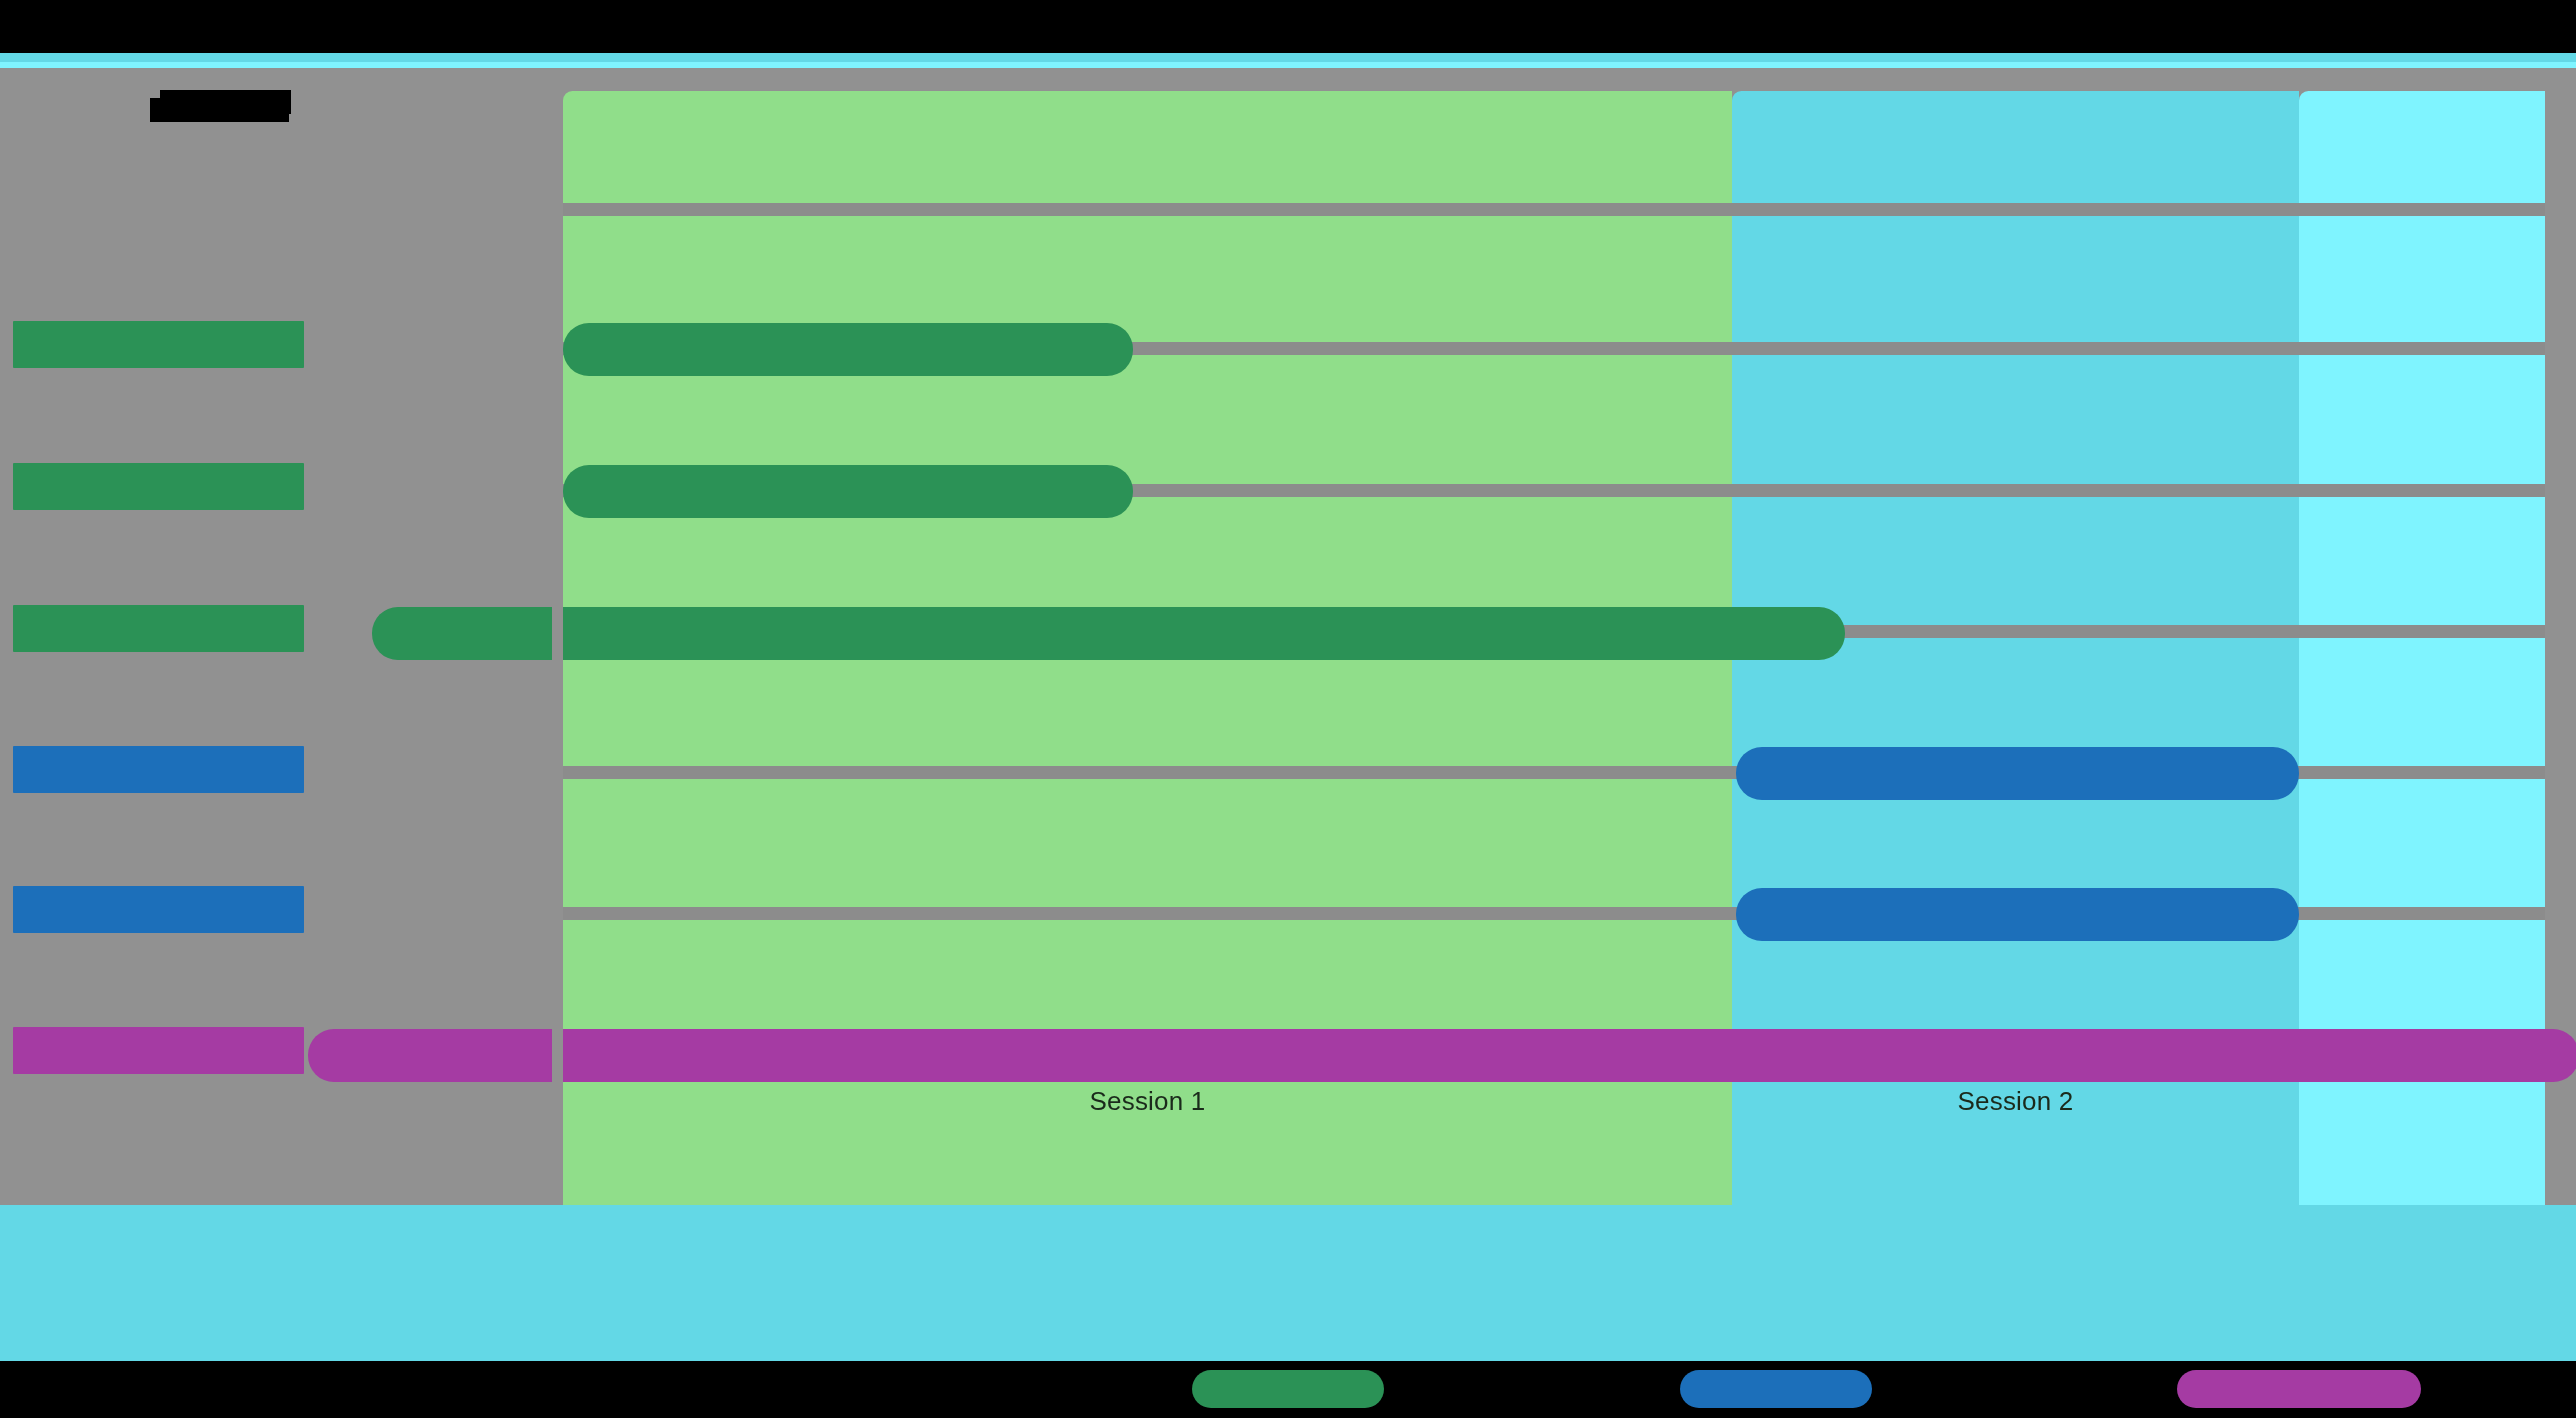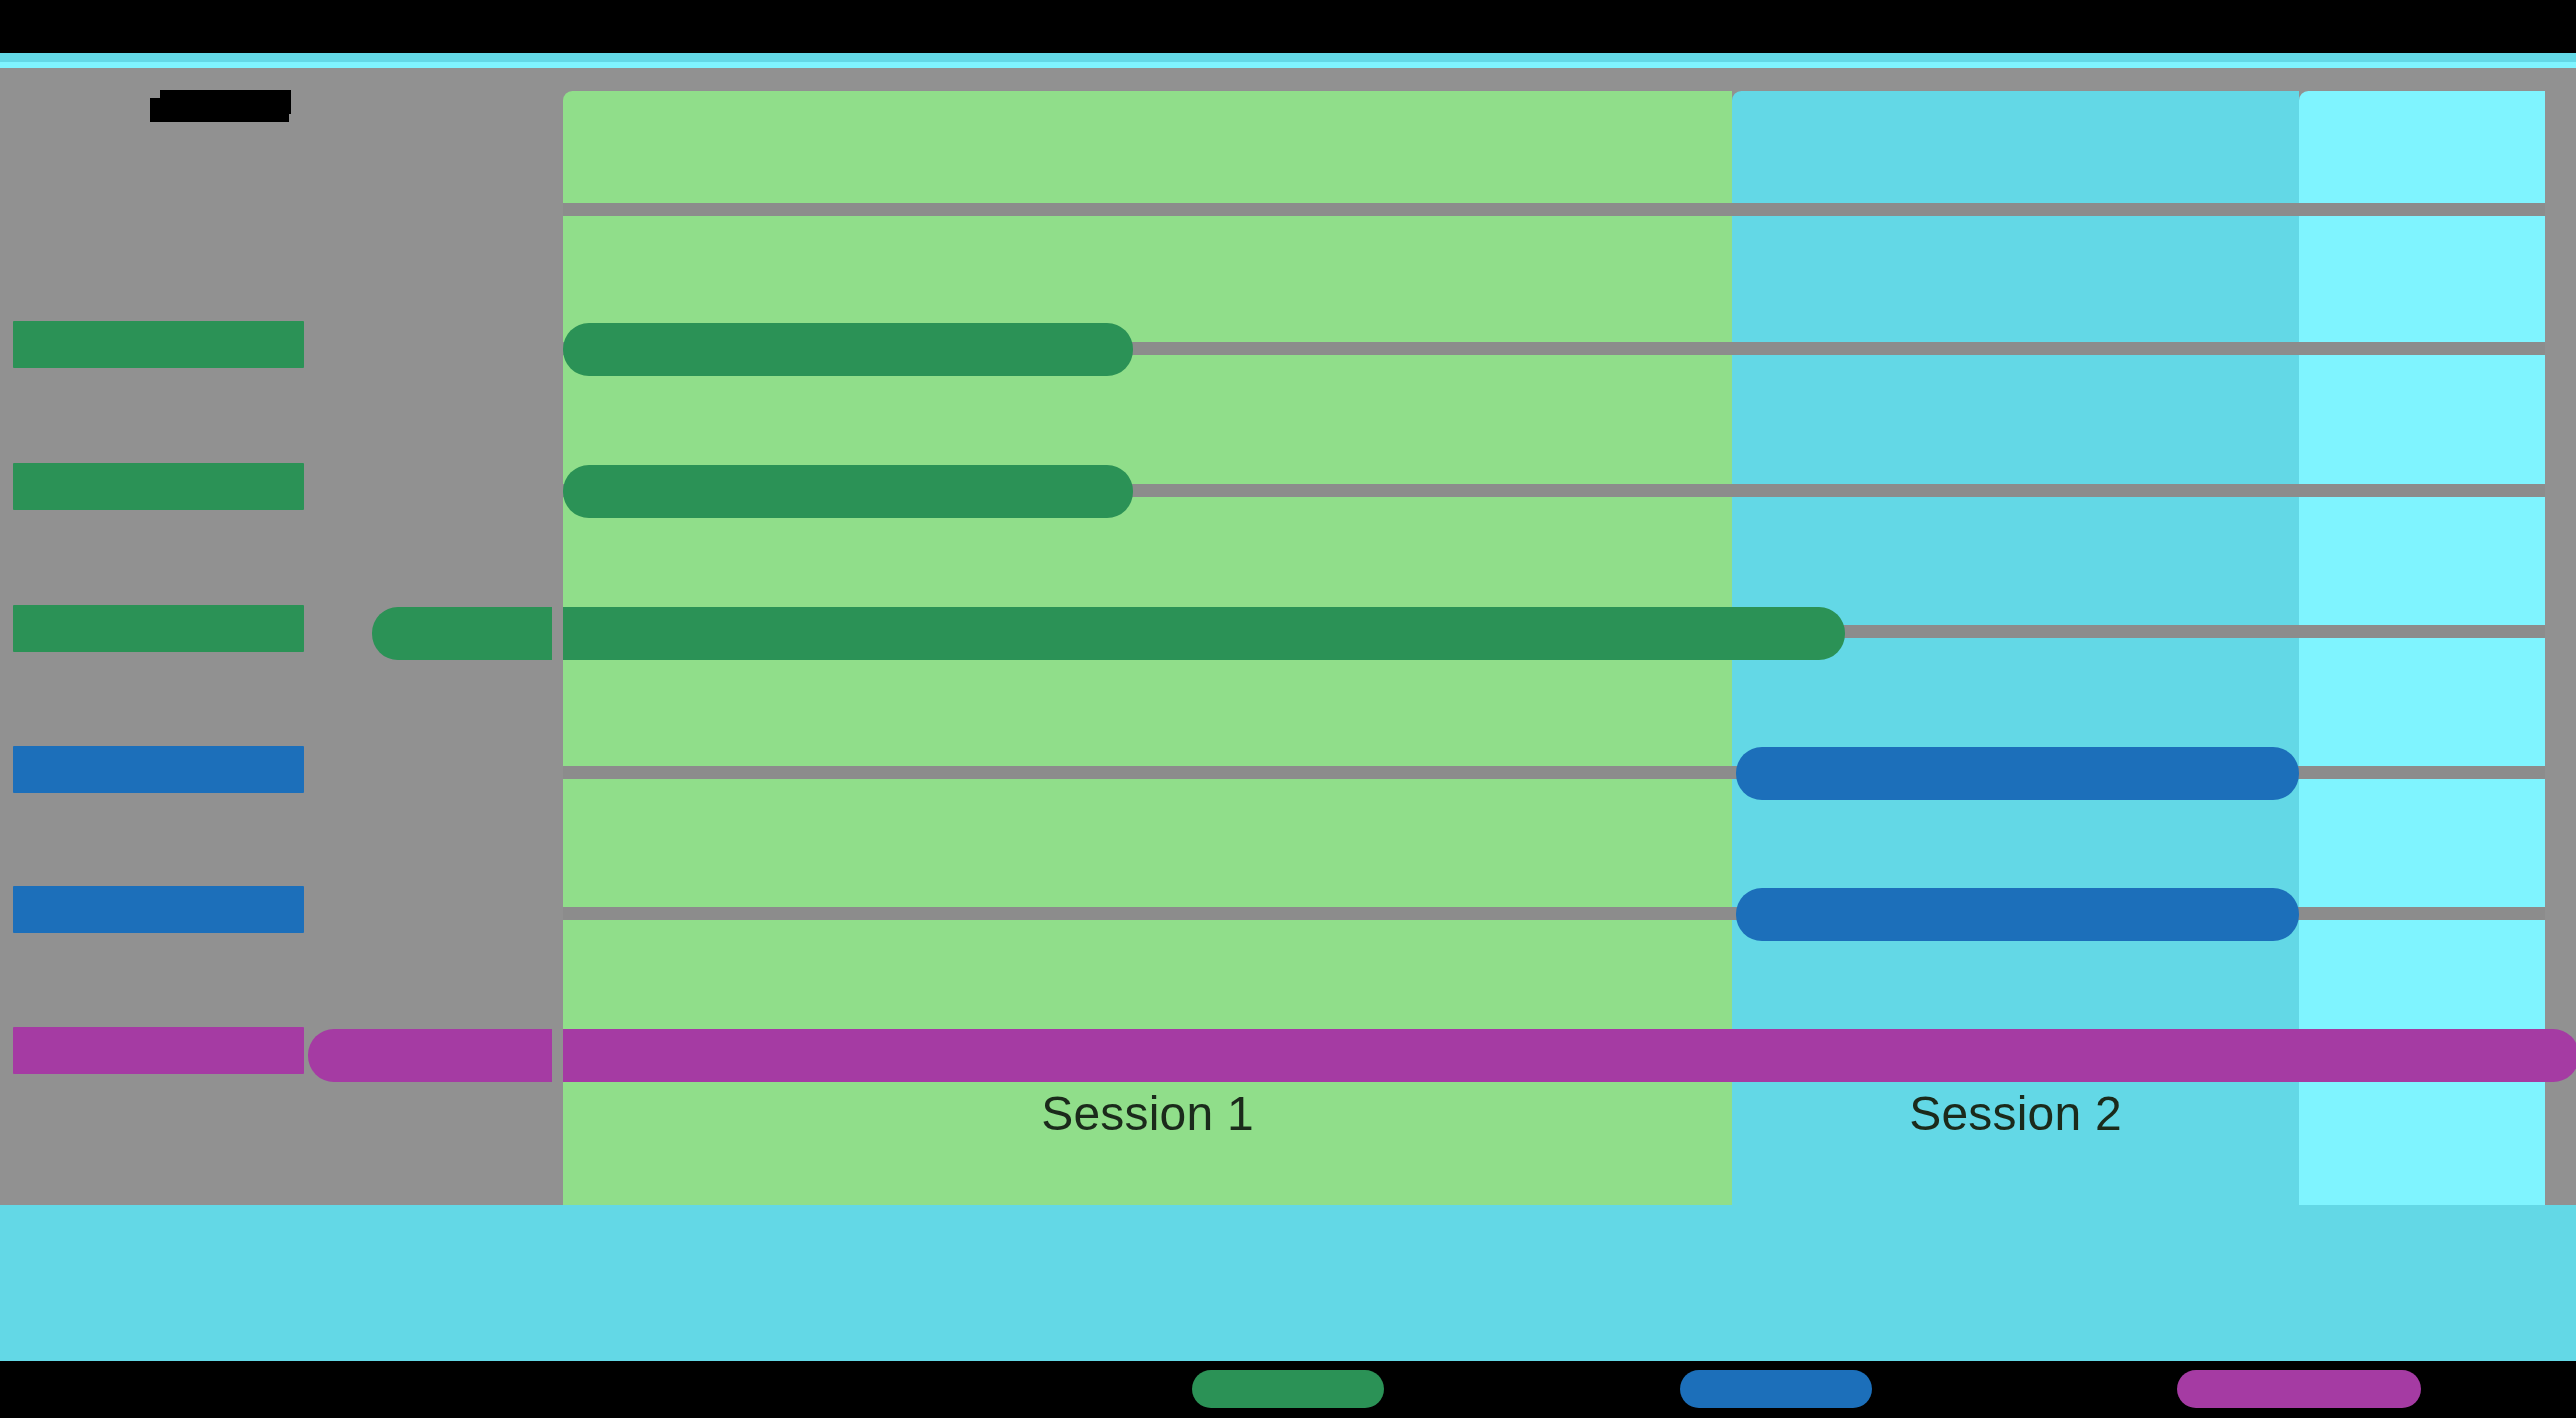--- a/index.html
+++ b/index.html
@@ -13,21 +13,21 @@
   
   .cyan-rule{position:absolute;left:0;top:53px;width:2576px;height:9.4px;background:#63d8e6;}
   .cyan-rule2{position:absolute;left:0;top:62px;width:2576px;height:5.6px;background:#7ff4ff;}
 
   
   .plot{position:absolute;left:0;top:68px;width:2576px;height:1137px;background:#919191;overflow:hidden;}
 
   
   .band{position:absolute;top:22.5px;height:1126px;}
   .band-label{position:absolute;left:0;right:0;top:995px;text-align:center;
-              font-size:48px;color:#1b2a1b;letter-spacing:0.2px;}
+              font-size:26px;color:#1b2a1b;letter-spacing:0.2px;}
   .row-label{position:absolute;left:13px;height:49px;border-radius:1.9px;
              display:block;}
   .redact-block{position:absolute;background:#000;}
 
   
   .track{position:absolute;height:13px;background:#8c8c8c;}
 
   
   .bar{position:absolute;height:53px;border-radius:26px;}
 

